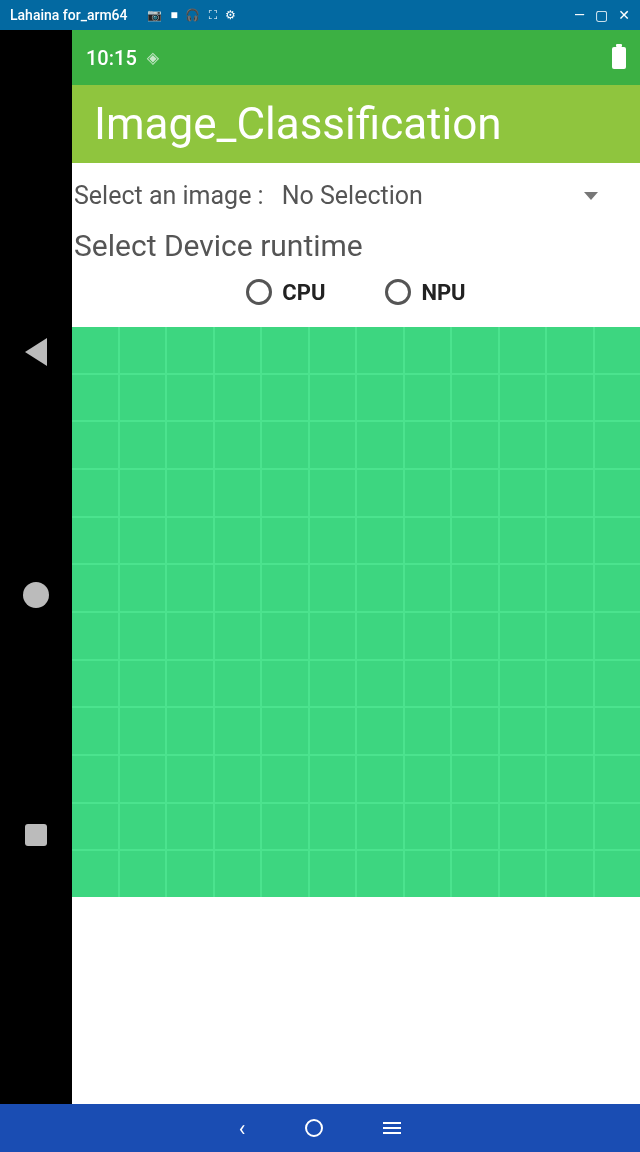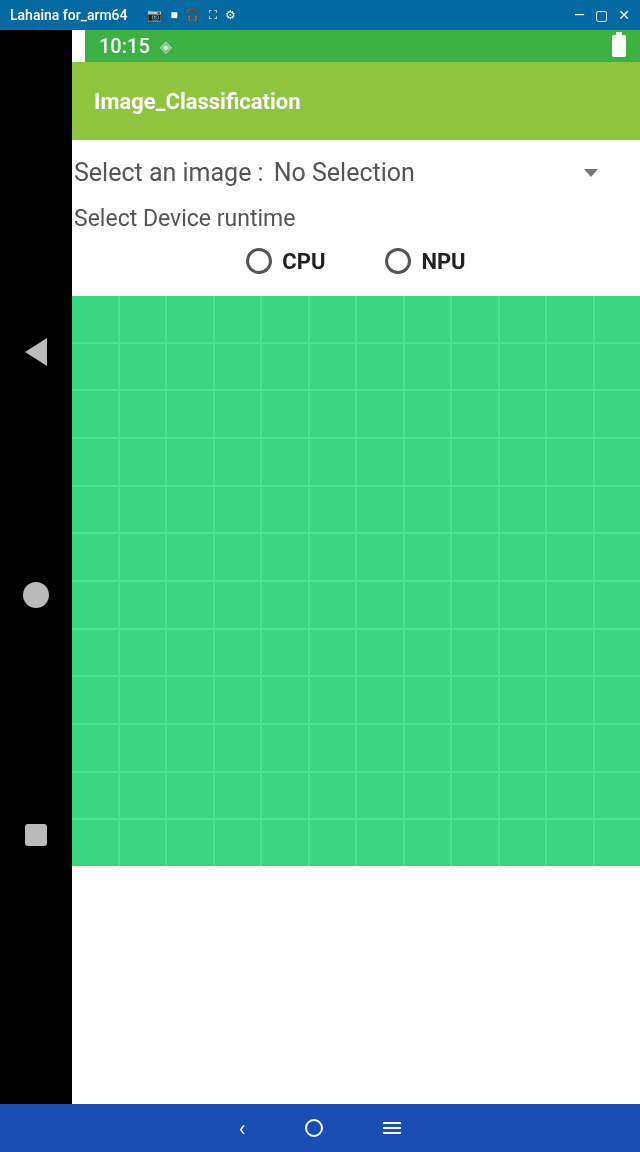--- a/index.html
+++ b/index.html
@@ -77,28 +77,27 @@
     
     .phone-screen {
       flex: 1;
       background: #fff;
       display: flex;
       flex-direction: column;
     }
     
     
     .status-bar {
-      height: 32px;
+      height: 55px;
       background: #3cb043;
       display: flex;
       align-items: center;
       padding: 0 14px;
       color: #fff;
       font-size: 20px;
-      margin-left: 13px;
     }
     .status-time { font-weight: 500; }
     .network-icon {
       margin-left: 10px;
       opacity: 0.7;
       font-size: 16px;
     }
     .battery-icon {
       margin-left: auto;
       width: 14px;
@@ -121,57 +120,57 @@
     
     .app-bar {
       height: 78px;
       background: linear-gradient(#8fc53e, #8fc53e);
       display: flex;
       align-items: center;
       padding: 0 22px;
     }
     .app-title {
       color: #fff;
-      font-size: 22px;
-      font-weight: 700;
+      font-size: 44px;
+      font-weight: 400;
     }
     
     
     .content {
       padding: 18px 0 0 0;
     }
     .row-select {
       display: flex;
       align-items: center;
       padding: 0 0 12px 2px;
     }
     .select-label {
       font-size: 25px;
       color: #555;
-      margin-right: 10px;
+      margin-right: 18px;
     }
     .spinner {
       flex: 1;
       display: flex;
       align-items: center;
       font-size: 25px;
       color: #555;
       cursor: pointer;
       padding-right: 32px;
     }
     .spinner-arrow {
       margin-left: auto;
       width: 0; height: 0;
       border-left: 7px solid transparent;
       border-right: 7px solid transparent;
       border-top: 8px solid #777;
       margin-right: 10px;
     }
     .runtime-label {
-      font-size: 23px;
+      font-size: 30px;
       color: #555;
       padding: 6px 8px 16px 2px;
     }
     .radio-row {
       display: flex;
       justify-content: center;
       gap: 60px;
       padding-bottom: 22px;
     }
     .radio-item {

